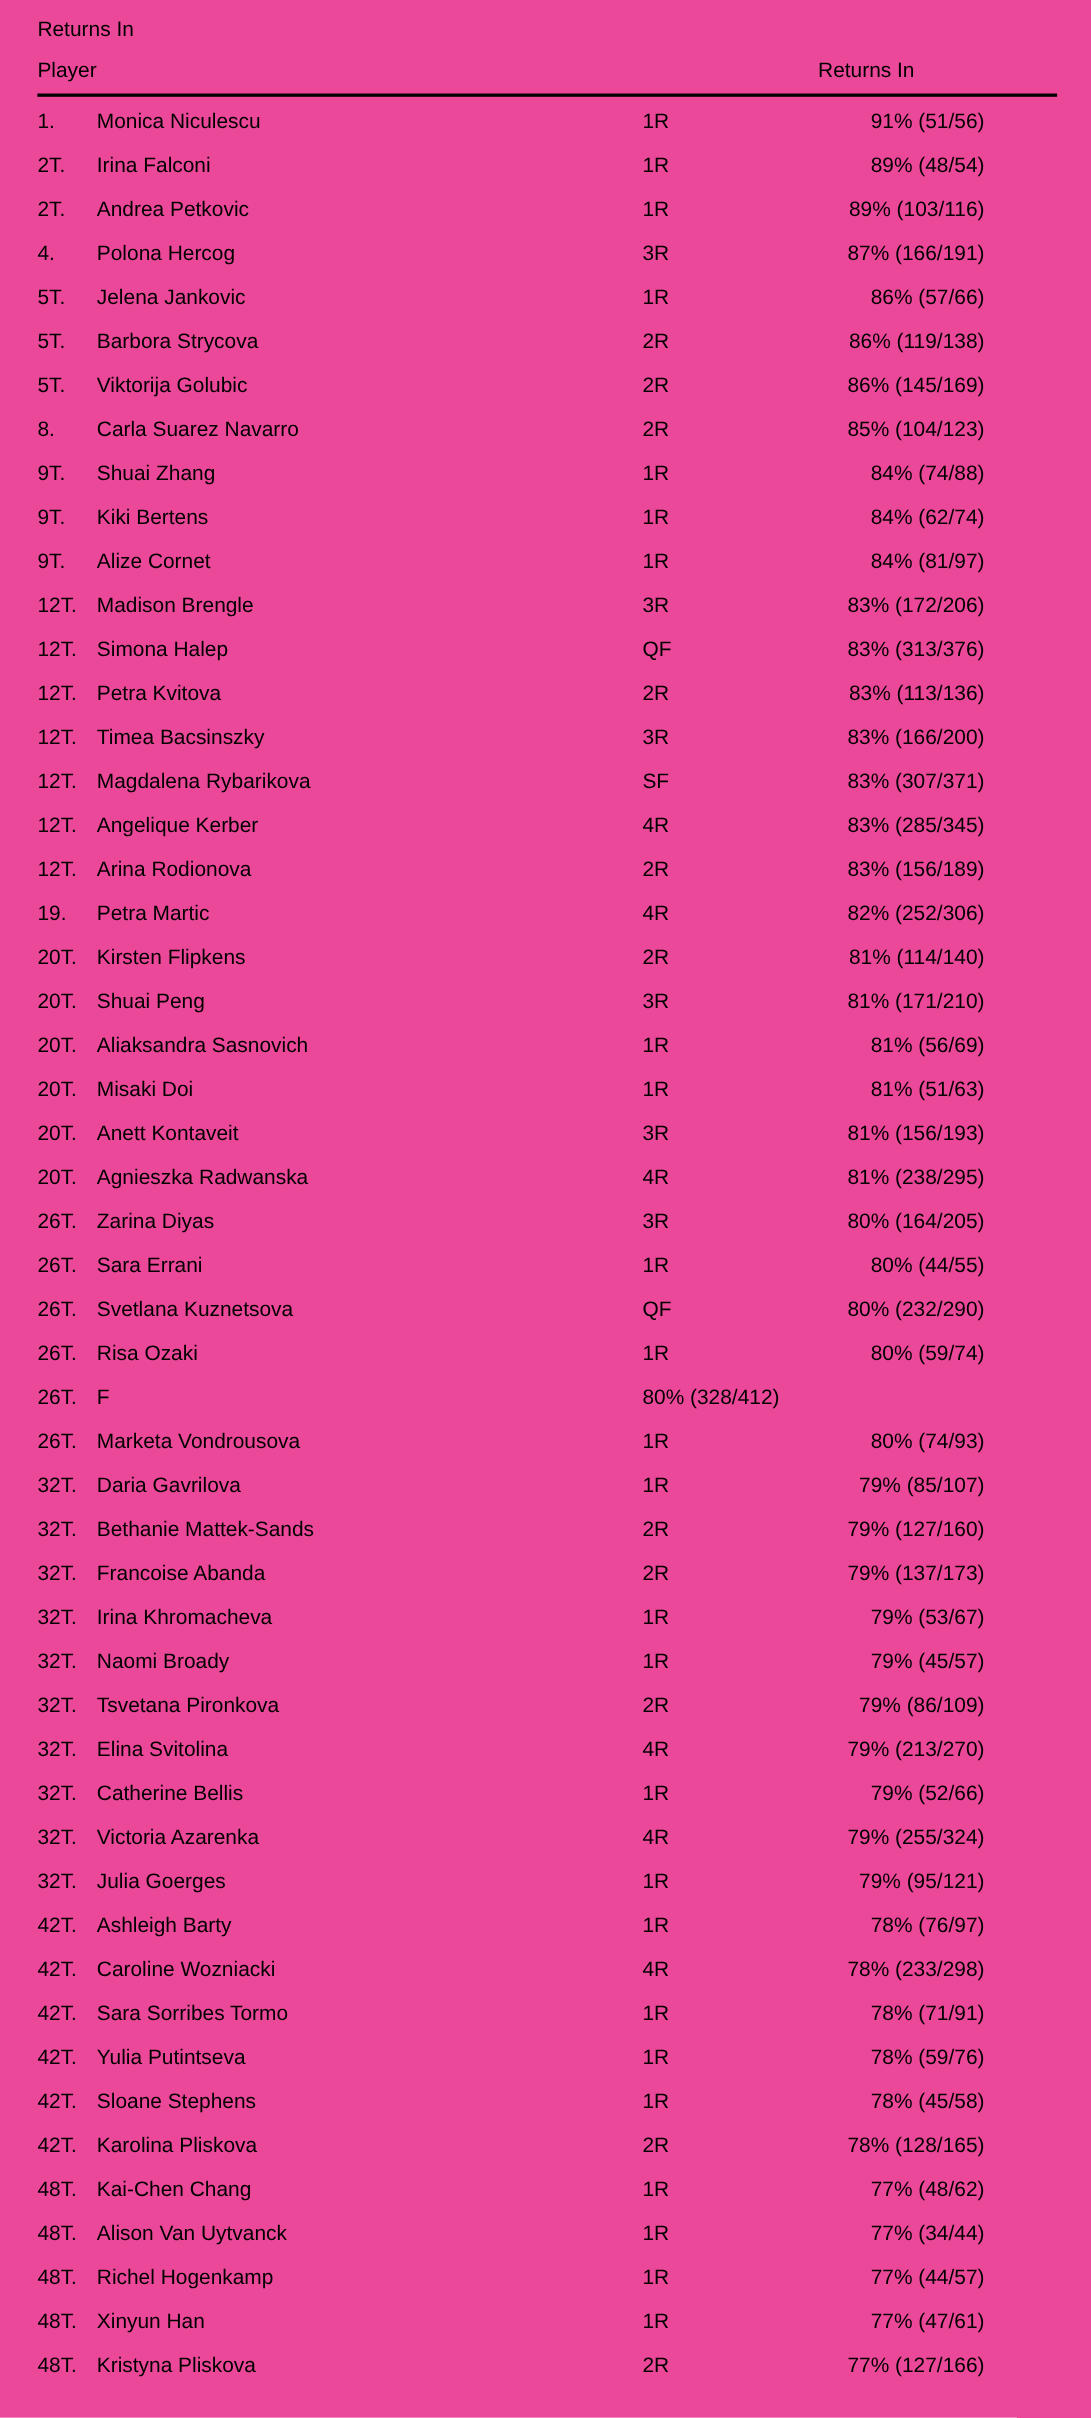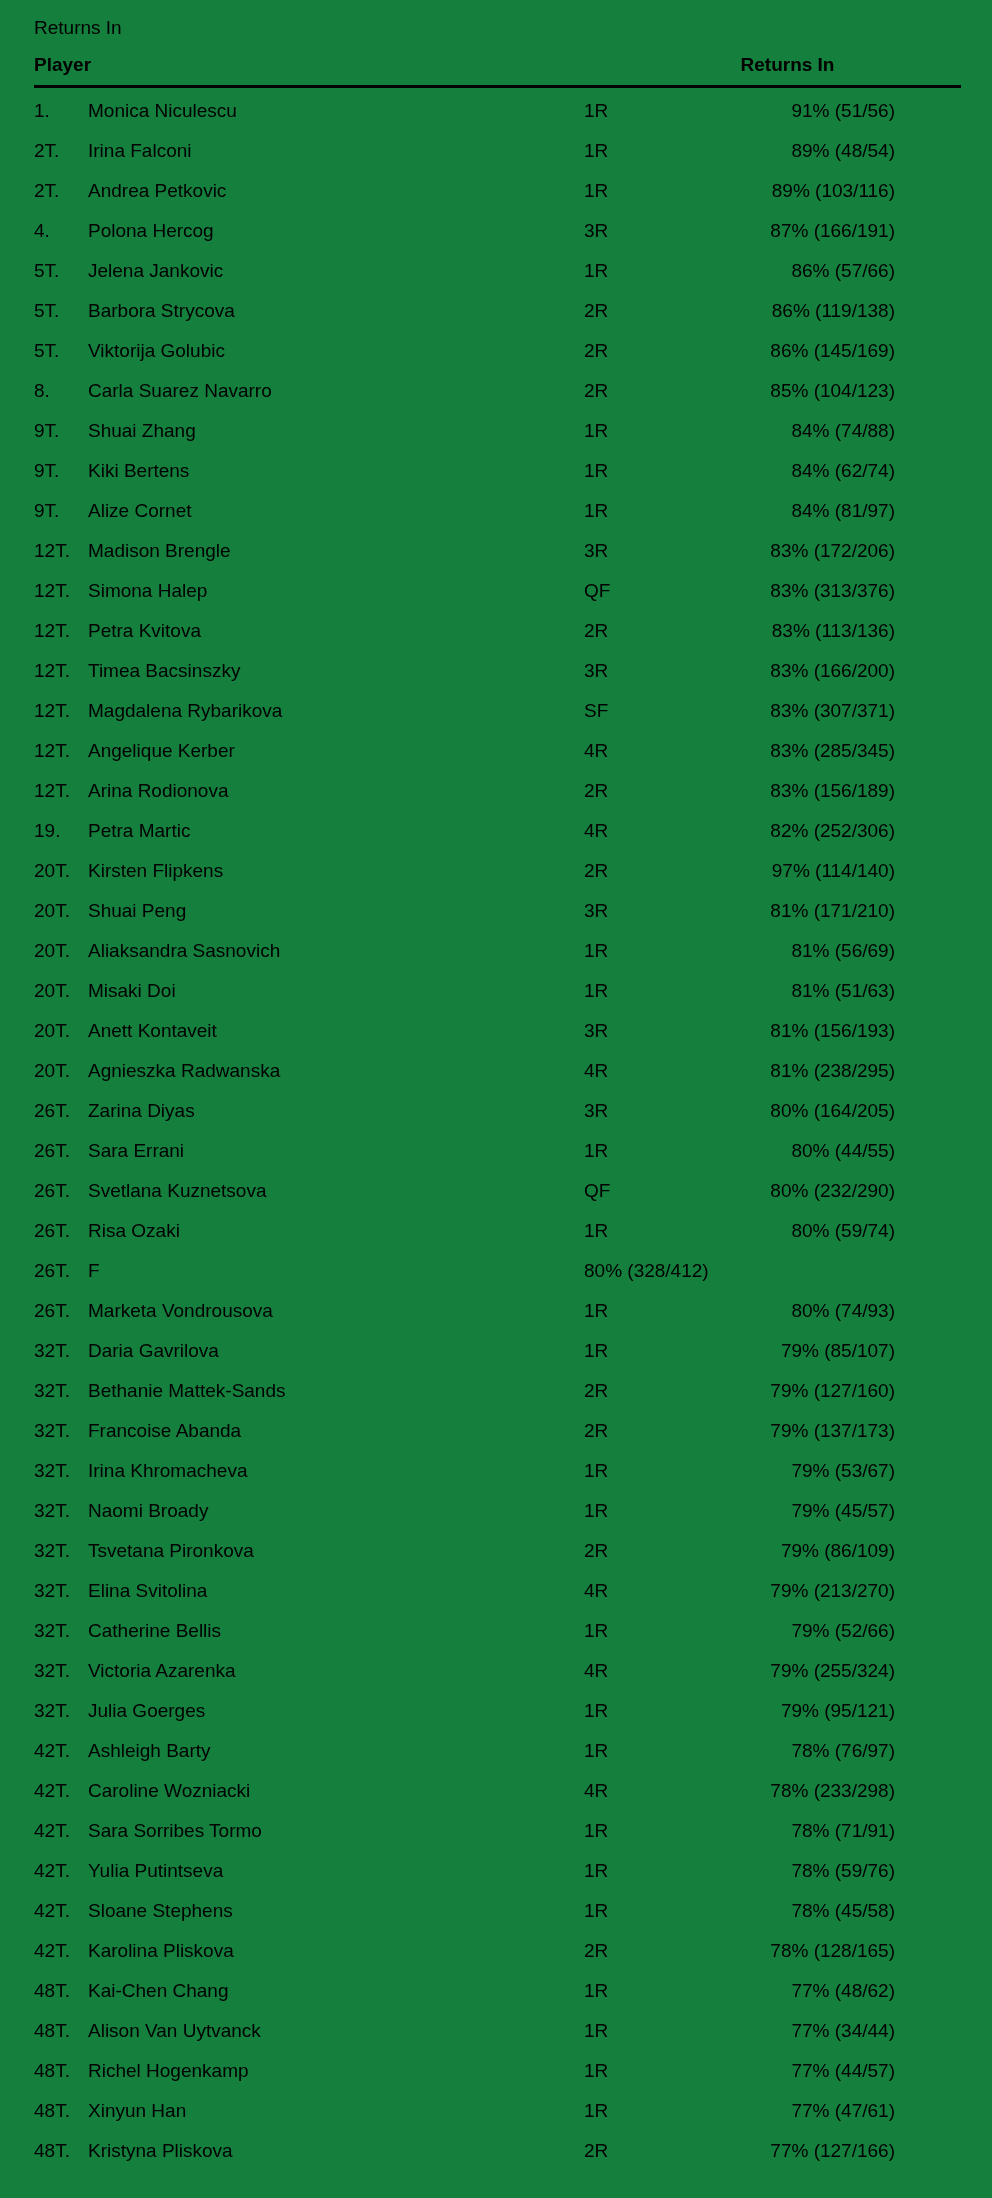--- a/index.html
+++ b/index.html
@@ -1,37 +1,37 @@
 <!DOCTYPE html>
 <html><head>
 <meta charset="utf-8">
 <style>
   html, body { margin: 0; padding: 0; background: #ffffff; }
   .page {
     width: 992px;
     height: 2198px;
     box-sizing: border-box;
     padding: 17px 31px 0 34px;
-    background: #15803d;
+    background: #ec4899;
     color: #000000;
     font-family: "Liberation Sans", sans-serif;
     overflow: hidden;
   }
   .page-title {
     font-size: 19px;
     line-height: 22px;
     font-weight: 400;
   }
   .header-row {
     display: grid;
     grid-template-columns: 550px 96px 215px;
     margin-top: 15px;
     font-size: 19px;
     line-height: 22px;
-    font-weight: 700;
+    font-weight: 400;
   }
   .header-returns { text-align: center; }
   .rule {
     height: 3px;
     background: #000000;
     margin-top: 9px;
   }
   .rows { margin-top: 3px; }
   .row {
     display: grid;
@@ -191,21 +191,21 @@
     <div class="cell cell-rank">19.</div>
     <div class="cell cell-player">Petra Martic</div>
     <div class="cell cell-round">4R</div>
     <div class="cell cell-returns">82% (252/306)</div>
   </div>
 
   <div class="row">
     <div class="cell cell-rank">20T.</div>
     <div class="cell cell-player">Kirsten Flipkens</div>
     <div class="cell cell-round">2R</div>
-    <div class="cell cell-returns">97% (114/140)</div>
+    <div class="cell cell-returns">81% (114/140)</div>
   </div>
 
   <div class="row">
     <div class="cell cell-rank">20T.</div>
     <div class="cell cell-player">Shuai Peng</div>
     <div class="cell cell-round">3R</div>
     <div class="cell cell-returns">81% (171/210)</div>
   </div>
 
   <div class="row">

